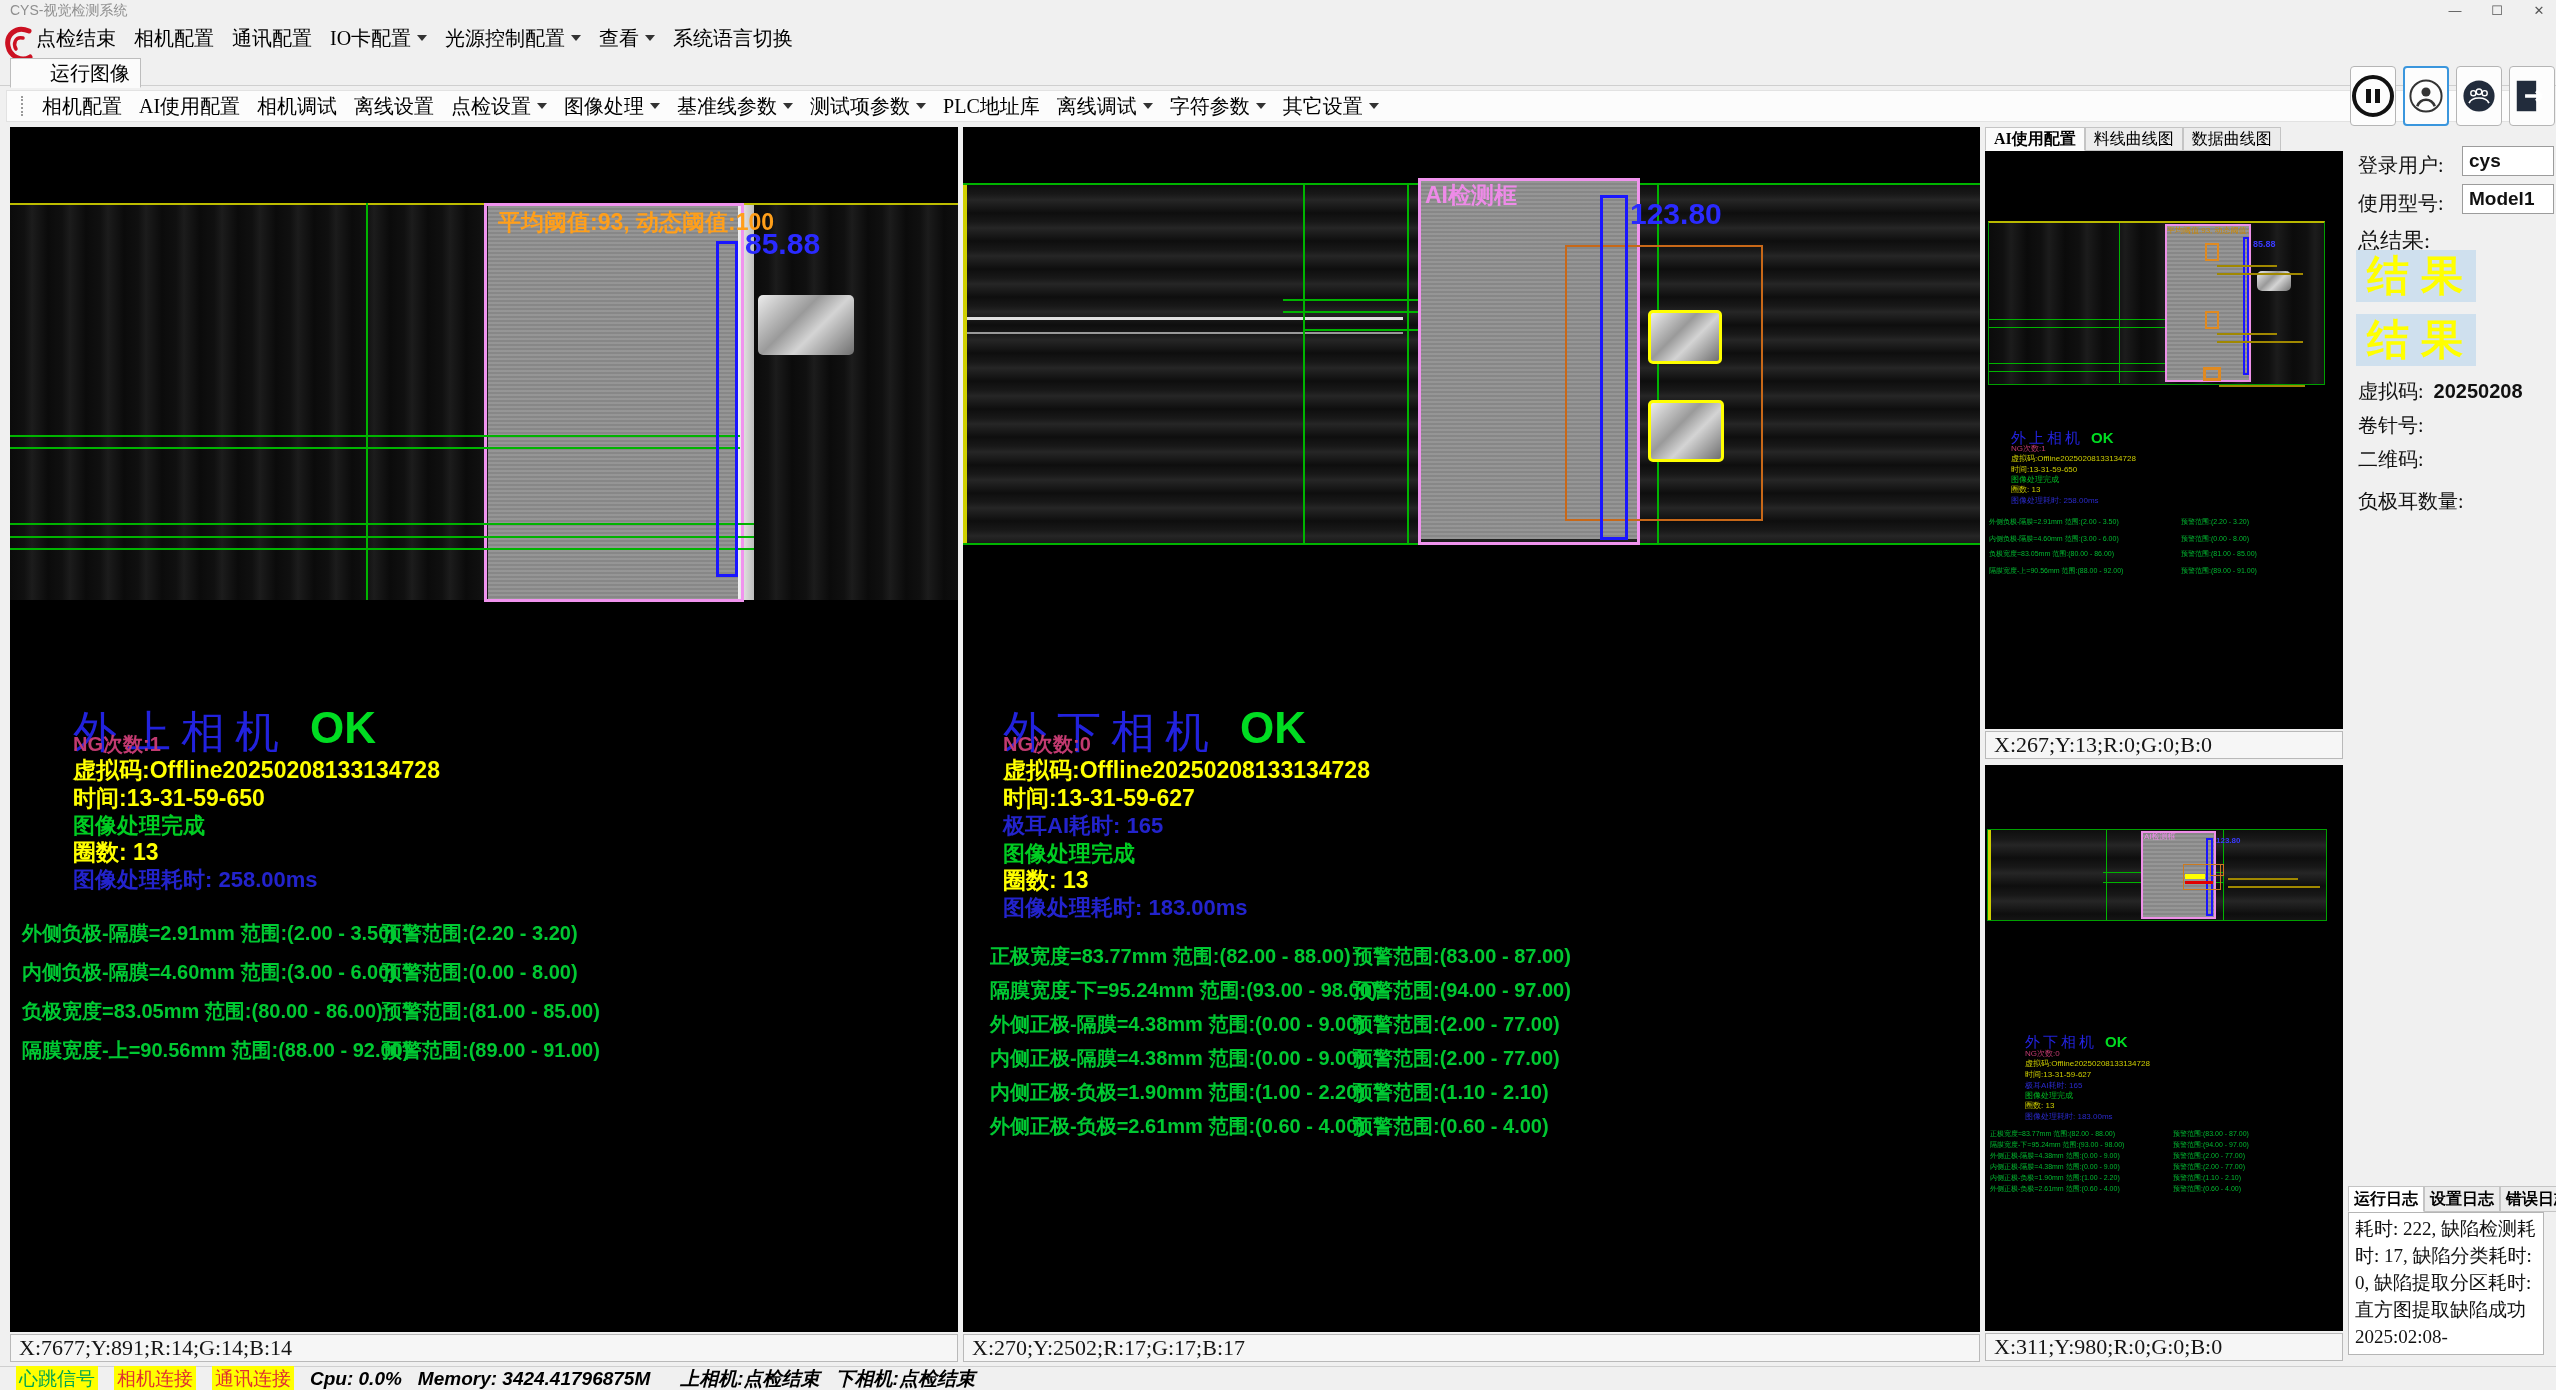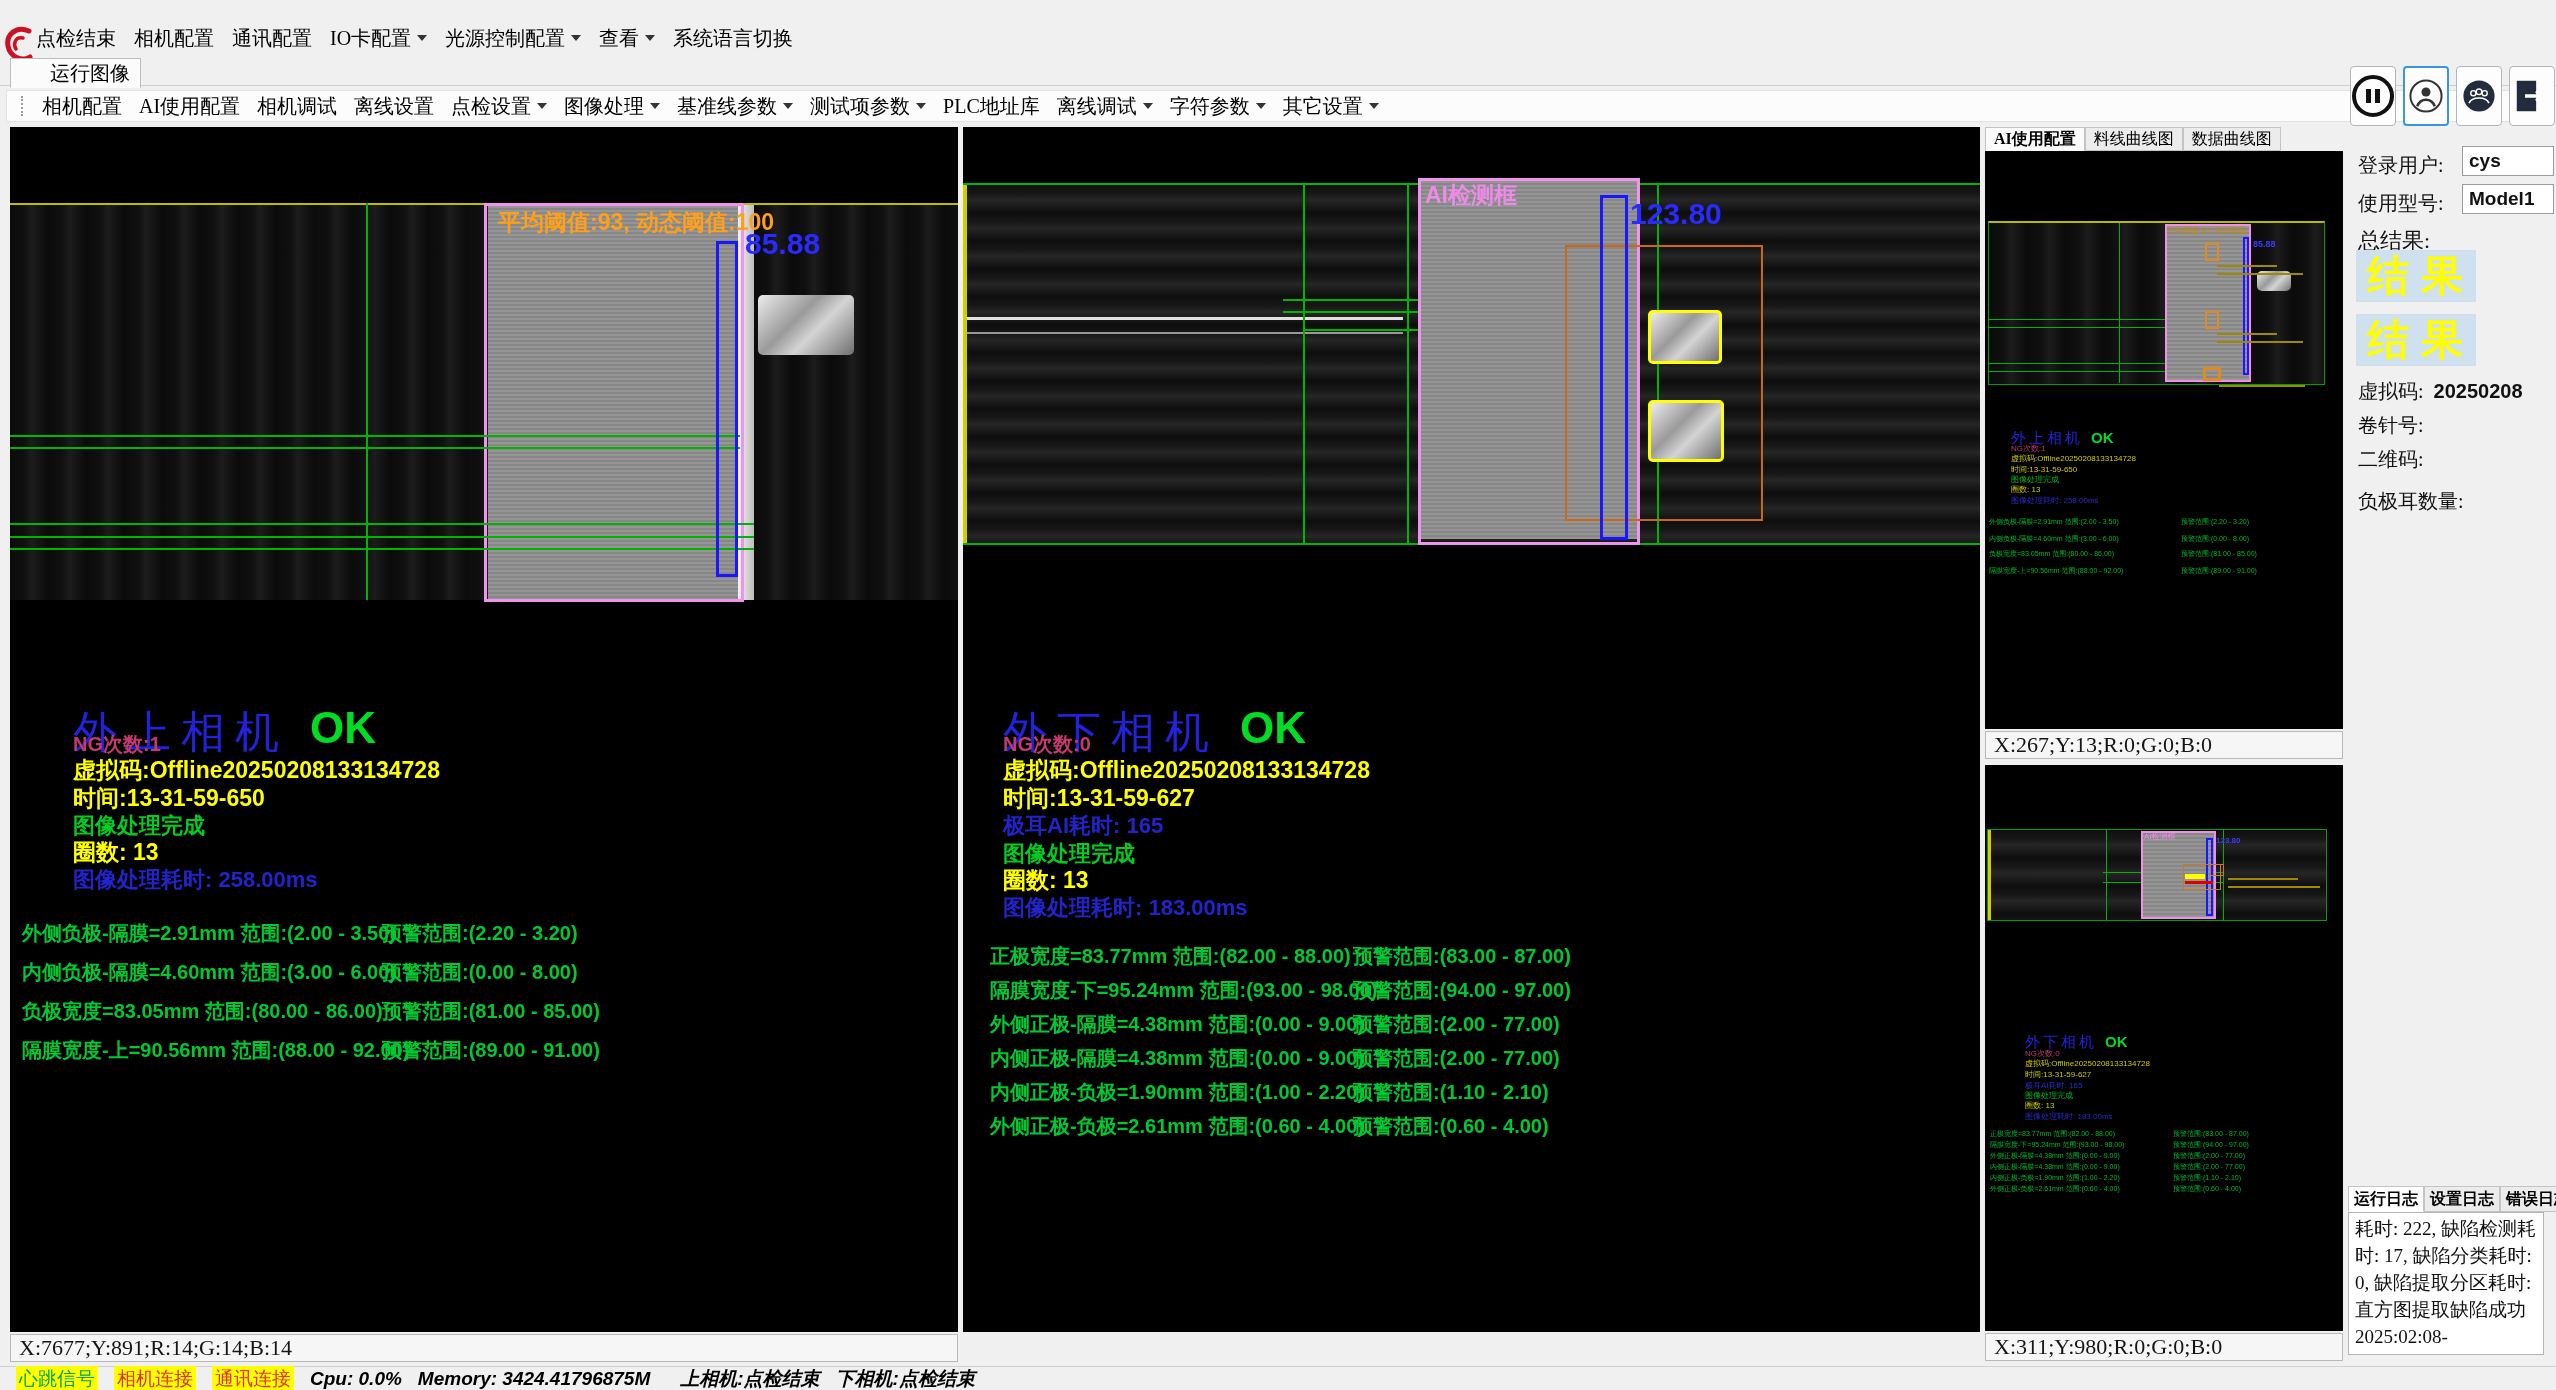--- a/index.html
+++ b/index.html
@@ -95,20 +95,26 @@
   .hl{background:#ffff00;padding:0 3px;font-family:"Liberation Serif",serif;}
   .hl.grn{color:#00a550;}
   .hl.red{color:#e03030;}
   .bb-txt{color:#000;font-weight:bold;font-size:19px;font-style:italic;}
 </style>
 </head>
 <body>
 
 <div id="screen">
 
+  <div class="abs" id="titlebar">
+    <span class="abs" id="title-text">CYS-视觉检测系统</span>
+    <span class="abs winctl" style="left:2440px;">—</span>
+    <span class="abs winctl" style="left:2482px;">☐</span>
+    <span class="abs winctl" style="left:2524px;">✕</span>
+  </div>
 
   <div class="abs" id="logo">
     <svg width="30" height="38" viewBox="0 0 30 38">
       <path d="M26 7 C12 1 3 12 5 22 C7 33 19 38 27 33" stroke="#cc1122" fill="none" stroke-width="5" stroke-linecap="round"></path>
       <path d="M20 14 C12 12 10 20 13 25" stroke="#cc1122" fill="none" stroke-width="3.5" stroke-linecap="round"></path>
     </svg>
   </div>
   <div class="abs" id="menubar">
     <div class="menu-item">
         <span>点检结束</span>
@@ -263,20 +269,21 @@
     <span class="abs t-meas" style="left:390px;top:850px;">预警范围:(94.00 - 97.00)</span>
     <span class="abs t-meas" style="left:27px;top:884px;">外侧正极-隔膜=4.38mm 范围:(0.00 - 9.00)</span>
     <span class="abs t-meas" style="left:390px;top:884px;">预警范围:(2.00 - 77.00)</span>
     <span class="abs t-meas" style="left:27px;top:918px;">内侧正极-隔膜=4.38mm 范围:(0.00 - 9.00)</span>
     <span class="abs t-meas" style="left:390px;top:918px;">预警范围:(2.00 - 77.00)</span>
     <span class="abs t-meas" style="left:27px;top:952px;">内侧正极-负极=1.90mm 范围:(1.00 - 2.20)</span>
     <span class="abs t-meas" style="left:390px;top:952px;">预警范围:(1.10 - 2.10)</span>
     <span class="abs t-meas" style="left:27px;top:986px;">外侧正极-负极=2.61mm 范围:(0.60 - 4.00)</span>
     <span class="abs t-meas" style="left:390px;top:986px;">预警范围:(0.60 - 4.00)</span>
   </div>
+  <div class="abs statusline" style="left:963px;top:1334px;width:1017px;height:28px;">X:270;Y:2502;R:17;G:17;B:17</div>
 
   <div class="abs" style="left:1985px;top:127px;width:358px;height:24px;display:flex;">
     <div class="ngtab active">AI使用配置</div>
     <div class="ngtab">料线曲线图</div>
     <div class="ngtab">数据曲线图</div>
   </div>
 
   <div class="abs view" style="left:1985px;top:151px;width:358px;height:578px;">
     <div class="abs vstripes" style="left:3px;top:70px;width:337px;height:164px;border:1px solid #00a000;border-top:2px solid #b8b800;box-sizing:border-box;">
       <div class="abs gline" style="left:130px;top:0;width:1px;height:160px;"></div>

